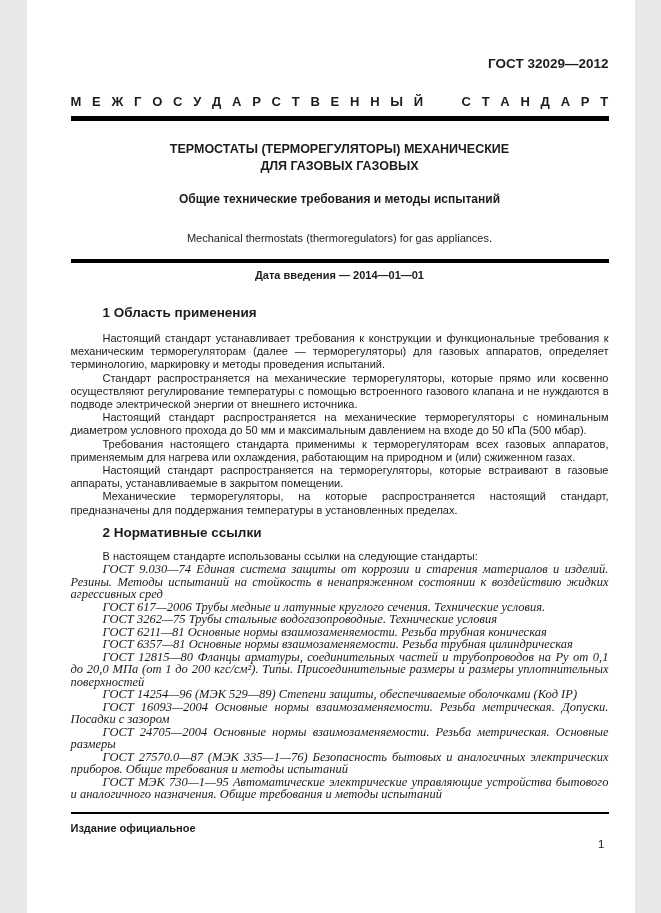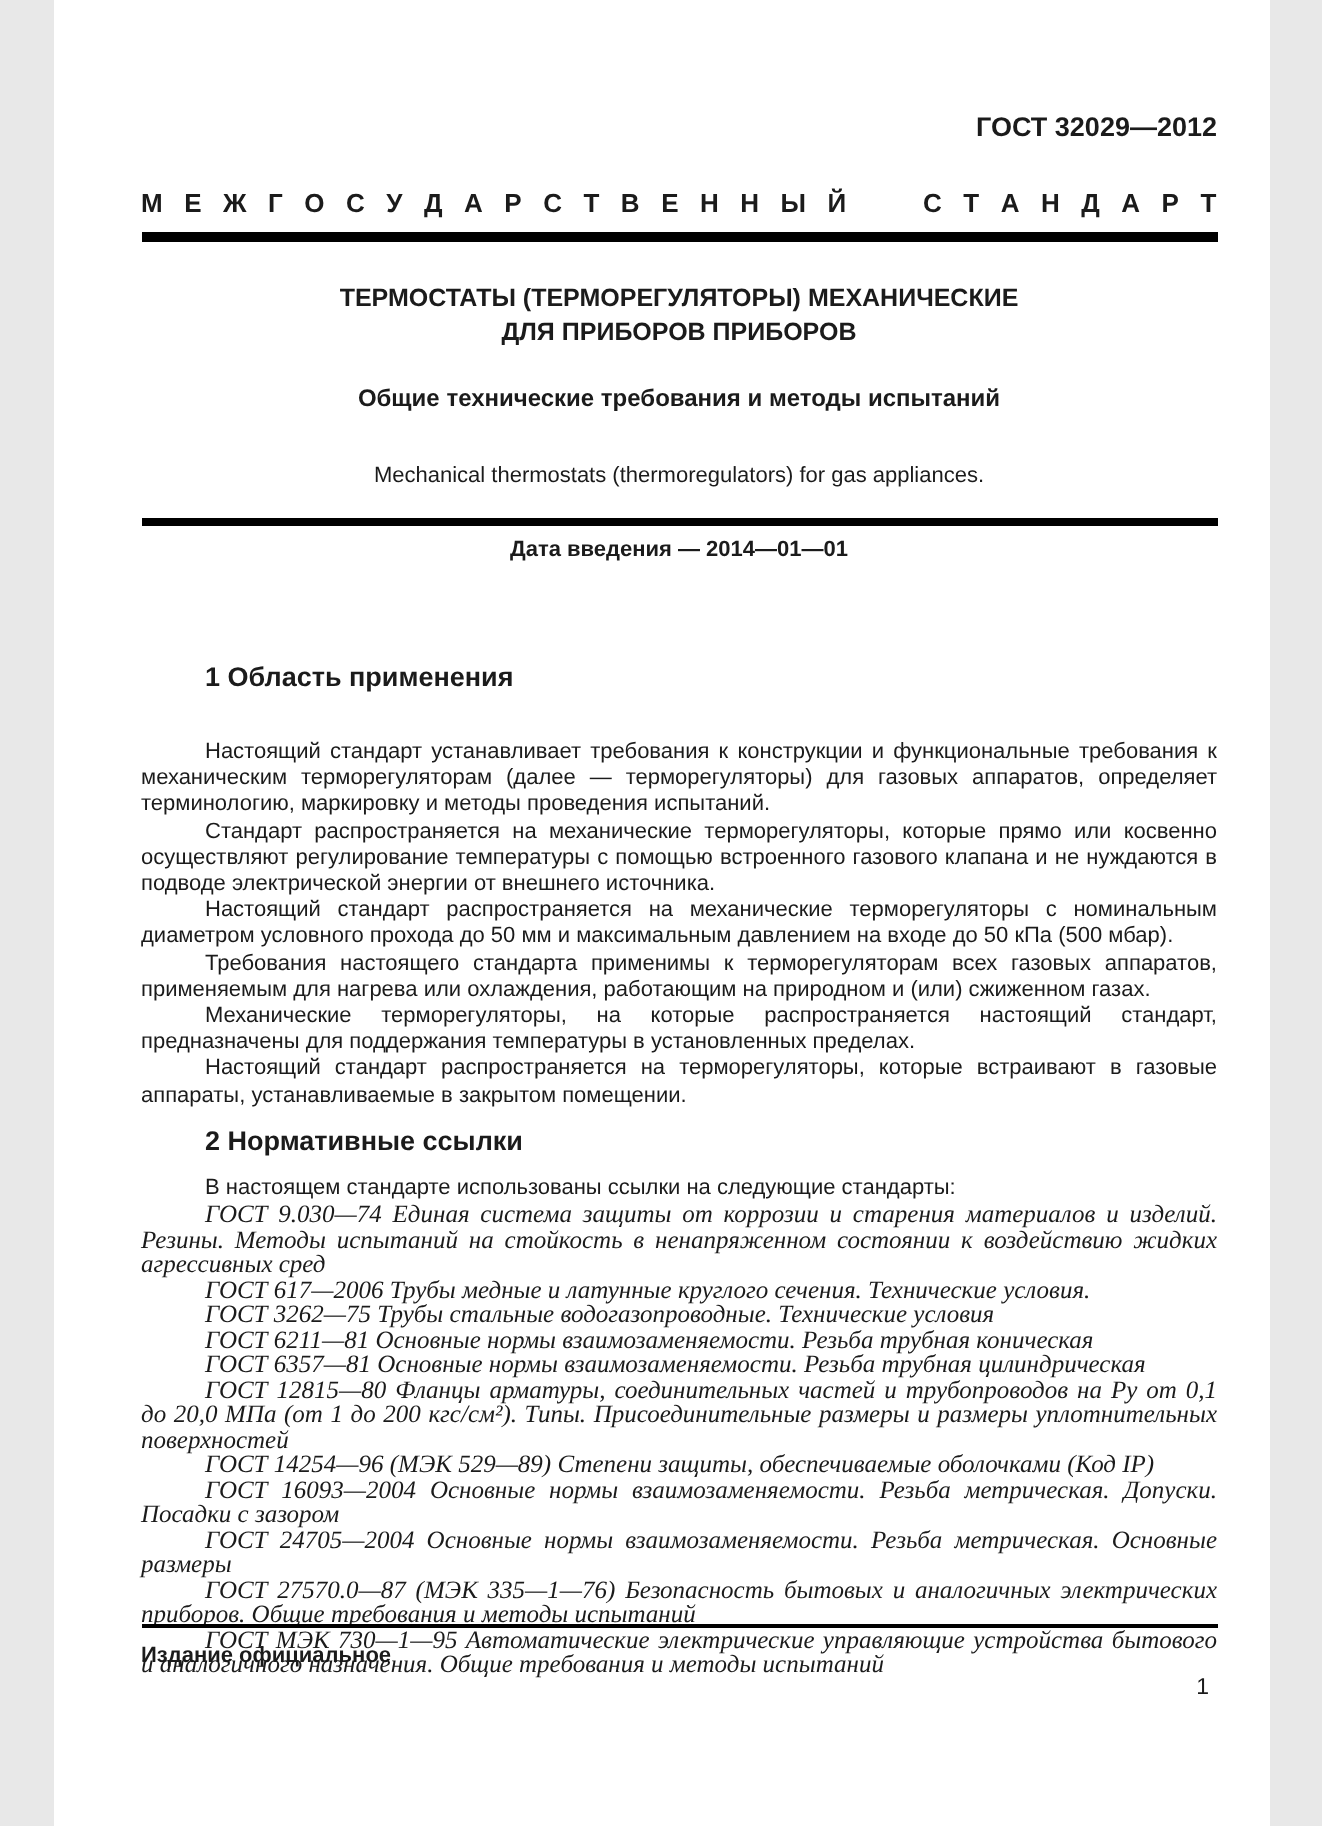--- a/index.html
+++ b/index.html
@@ -48,23 +48,23 @@
   .date-line{
     margin-top:6px;
     text-align:center;font-weight:bold;
     font-size:11px;line-height:13px;
   }
   .section-heading{
     margin:0;
     padding-left:32px;
     font-size:13.5px;font-weight:bold;line-height:15px;
   }
-  .h1{margin-top:49px;}
+  .h1{margin-top:23px;}
   .h2{margin-top:8px;}
-  .body-text{margin-top:24px;font-size:11px;line-height:13.2px;text-align:justify;}
+  .body-text{margin-top:12px;font-size:11px;line-height:13.2px;text-align:justify;}
   .body-text p{margin:0;text-indent:32px;}
   .refs{margin-top:10px;text-align:justify;}
   .refs p{margin:0;text-indent:32px;}
   .ref-intro{font-family:"Liberation Sans",sans-serif;font-size:11px;line-height:13.2px;}
   .ref-item{
     font-family:Liberation Serif, serif;
     font-style:italic;
     font-size:12.5px;line-height:12.5px;
   }
   .footer{position:absolute;left:44px;width:538px;top:812px;}
@@ -78,42 +78,42 @@
   <div class="content">
 
     <div class="doc-number">ГОСТ 32029—2012</div>
 
     <div class="spread"><span>М</span><span>Е</span><span>Ж</span><span>Г</span><span>О</span><span>С</span><span>У</span><span>Д</span><span>А</span><span>Р</span><span>С</span><span>Т</span><span>В</span><span>Е</span><span>Н</span><span>Н</span><span>Ы</span><span>Й</span><span class="wsp"></span><span>С</span><span>Т</span><span>А</span><span>Н</span><span>Д</span><span>А</span><span>Р</span><span>Т</span></div>
 
     <div class="rule-thick"></div>
 
     <div class="title-main">
       <div>ТЕРМОСТАТЫ (ТЕРМОРЕГУЛЯТОРЫ) МЕХАНИЧЕСКИЕ</div>
-      <div>ДЛЯ ПРИБОРОВ ПРИБОРОВ</div>
+      <div>ДЛЯ ГАЗОВЫХ ГАЗОВЫХ</div>
     </div>
 
     <div class="title-sub">Общие технические требования и методы испытаний</div>
 
     <div class="title-en">
       <div>Mechanical thermostats (thermoregulators) for gas appliances.</div>
     </div>
 
     <div class="rule-thick-2"></div>
 
     <div class="date-line">Дата введения — 2014—01—01</div>
 
     <h2 class="section-heading h1">1 Область применения</h2>
 
     <div class="body-text">
       <p>Настоящий стандарт устанавливает требования к конструкции и функциональные требования к механическим терморегуляторам (далее — терморегуляторы) для газовых аппаратов, определяет терминологию, маркировку и методы проведения испытаний.</p>
       <p>Стандарт распространяется на механические терморегуляторы, которые прямо или косвенно осуществляют регулирование температуры с помощью встроенного газового клапана и не нуждаются в подводе электрической энергии от внешнего источника.</p>
       <p>Настоящий стандарт распространяется на механические терморегуляторы с номинальным диаметром условного прохода до 50 мм и максимальным давлением на входе до 50 кПа (500 мбар).</p>
       <p>Требования настоящего стандарта применимы к терморегуляторам всех газовых аппаратов, применяемым для нагрева или охлаждения, работающим на природном и (или) сжиженном газах.</p>
+      <p>Настоящий стандарт распространяется на терморегуляторы, которые встраивают в газовые аппараты, устанавливаемые в закрытом помещении.</p>
       <p>Механические терморегуляторы, на которые распространяется настоящий стандарт, предназначены для поддержания температуры в установленных пределах.</p>
-      <p>Настоящий стандарт распространяется на терморегуляторы, которые встраивают в газовые аппараты, устанавливаемые в закрытом помещении.</p>
     </div>
 
     <h2 class="section-heading h2">2 Нормативные ссылки</h2>
 
     <div class="refs">
       <p class="ref-intro">В настоящем стандарте использованы ссылки на следующие стандарты:</p>
       <p class="ref-item">ГОСТ 9.030—74 Единая система защиты от коррозии и старения материалов и изделий. Резины. Методы испытаний на стойкость в ненапряженном состоянии к воздействию жидких агрессивных сред</p>
       <p class="ref-item">ГОСТ 617—2006 Трубы медные и латунные круглого сечения. Технические условия.</p>
       <p class="ref-item">ГОСТ 3262—75 Трубы стальные водогазопроводные. Технические условия</p>
       <p class="ref-item">ГОСТ 6211—81 Основные нормы взаимозаменяемости. Резьба трубная коническая</p>

